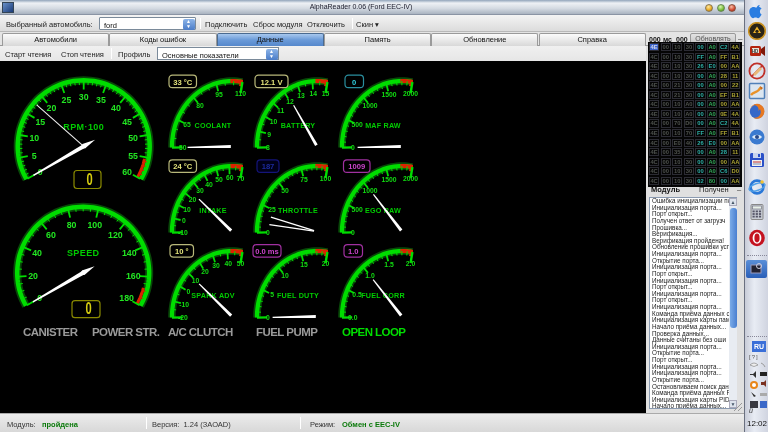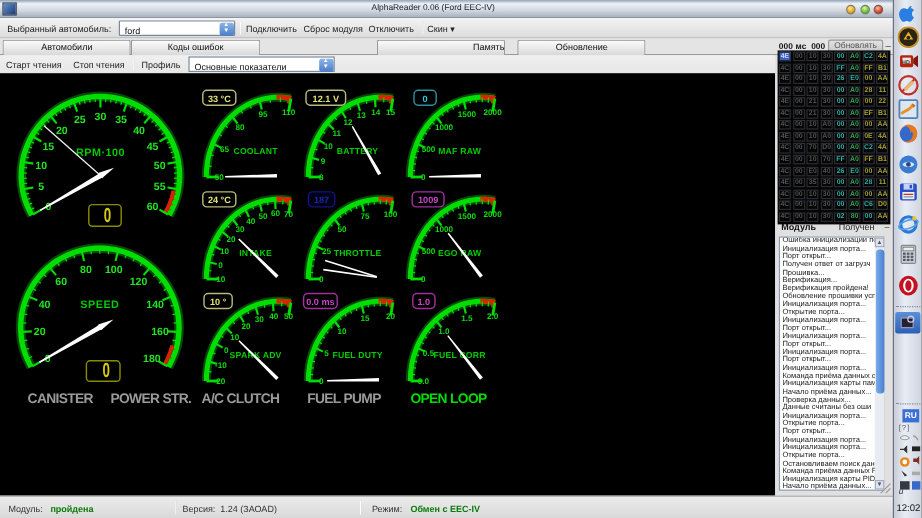--- a/index.html
+++ b/index.html
@@ -26,22 +26,24 @@
   <span class="abs" style="left:253px;top:5px">Сброс модуля</span>
   <span class="abs" style="left:307px;top:5px">Отключить</span>
   <div class="abs" style="left:352px;top:3px;width:1px;height:11px;background:#bbb;border-right:1px solid #fff"></div>
   <span class="abs" style="left:356px;top:5px">Скин ▾</span>
 </div>
 
 <div class="abs" style="left:0;top:32px;width:744px;height:14px;background:#e4e4e4">
   <div class="abs" style="left:0;top:13px;width:744px;height:1px;background:#9a9a9a"></div>
   <div class="abs" style="left:2.0px;top:1px;width:107.3px;height:13px;background:linear-gradient(180deg,#fbfbfb,#d8d8d8);border:1px solid #9a9a9a;border-bottom:none;border-radius:2px 2px 0 0;font-size:7.5px;color:#111;text-align:center;line-height:12px">Автомобили</div>
     <div class="abs" style="left:109.3px;top:1px;width:107.3px;height:13px;background:linear-gradient(180deg,#fbfbfb,#d8d8d8);border:1px solid #9a9a9a;border-bottom:none;border-radius:2px 2px 0 0;font-size:7.5px;color:#111;text-align:center;line-height:12px">Коды ошибок</div>
-    <div class="abs" style="left:314px;top:1px;width:107.3px;height:13px;background:linear-gradient(180deg,#fbfbfb,#d8d8d8);border:1px solid #9a9a9a;border-bottom:none;border-radius:2px 2px 0 0;font-size:7.5px;color:#111;text-align:right;line-height:12px">Память</div>
+    <div class="abs" style="left:216.6px;top:1px;width:107.3px;height:13px;background:linear-gradient(180deg,#a8c8ee,#6a9ad8 50%,#5588cc);border:1px solid #4a6a90;border-bottom:none;border-radius:2px 2px 0 0;font-size:7.5px;color:#111;text-align:center;line-height:12px">Данные</div>
+    <div class="abs" style="left:324px;top:1px;width:107.3px;height:13px;background:linear-gradient(180deg,#fbfbfb,#d8d8d8);border:1px solid #9a9a9a;border-bottom:none;border-radius:2px 2px 0 0;font-size:7.5px;color:#111;text-align:center;line-height:12px">Память</div>
     <div class="abs" style="left:431.2px;top:1px;width:107.3px;height:13px;background:linear-gradient(180deg,#fbfbfb,#d8d8d8);border:1px solid #9a9a9a;border-bottom:none;border-radius:2px 2px 0 0;font-size:7.5px;color:#111;text-align:center;line-height:12px">Обновление</div>
+    <div class="abs" style="left:538.5px;top:1px;width:107.3px;height:13px;background:linear-gradient(180deg,#fbfbfb,#d8d8d8);border:1px solid #9a9a9a;border-bottom:none;border-radius:2px 2px 0 0;font-size:7.5px;color:#111;text-align:center;line-height:12px">Справка</div>
   <span class="abs" style="left:649px;top:4px;font-size:7px;font-weight:bold;color:#111">000</span>
     <span class="abs" style="left:663px;top:4px;font-size:7px;font-weight:bold;color:#111">мс</span>
     <span class="abs" style="left:676px;top:4px;font-size:7px;font-weight:bold;color:#111">000</span>
   <div class="abs" style="left:690px;top:1px;width:46px;height:12px;background:linear-gradient(180deg,#e2e2e2,#c6c6c6);border:1px solid #999;border-radius:2px;font-size:7px;color:#555;text-align:center;line-height:10px">Обновлять</div>
   <span class="abs" style="left:738px;top:2px;font-size:8px;color:#333">–</span>
 </div>
 
 <div class="abs" style="left:0;top:46px;width:646px;height:28px;background:linear-gradient(180deg,#f0f0f0,#dedede);border-bottom:1px solid #aaa;font-size:7.5px;color:#222">
   <span class="abs" style="left:5px;top:4px">Старт чтения</span>
   <span class="abs" style="left:61px;top:4px">Стоп чтения</span>

